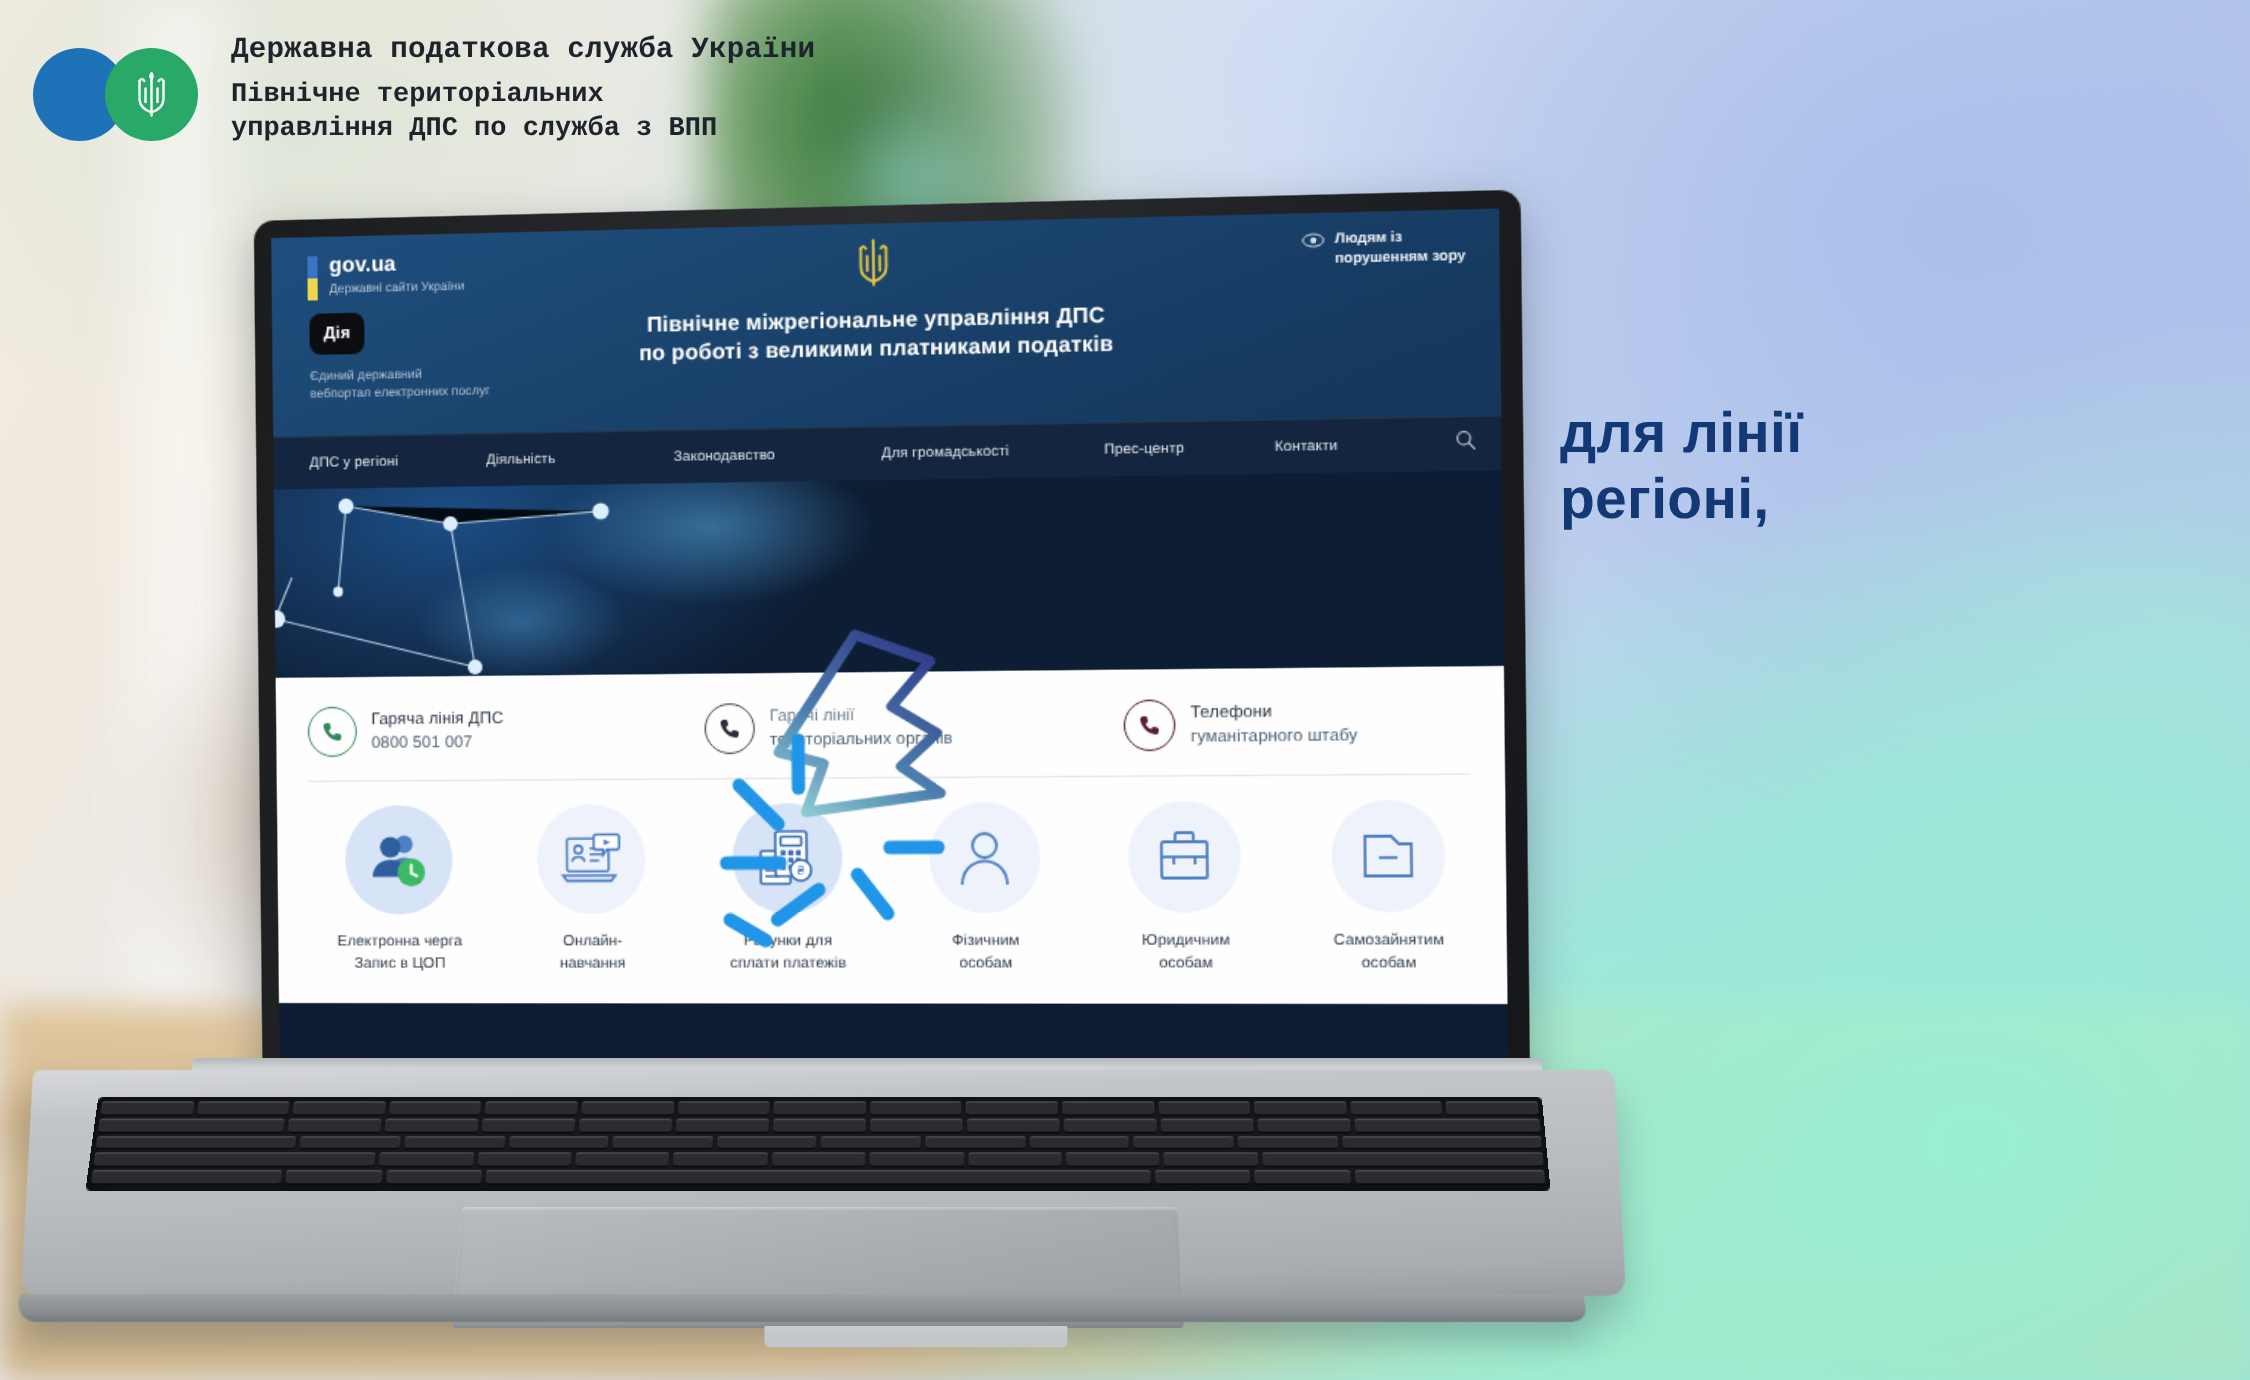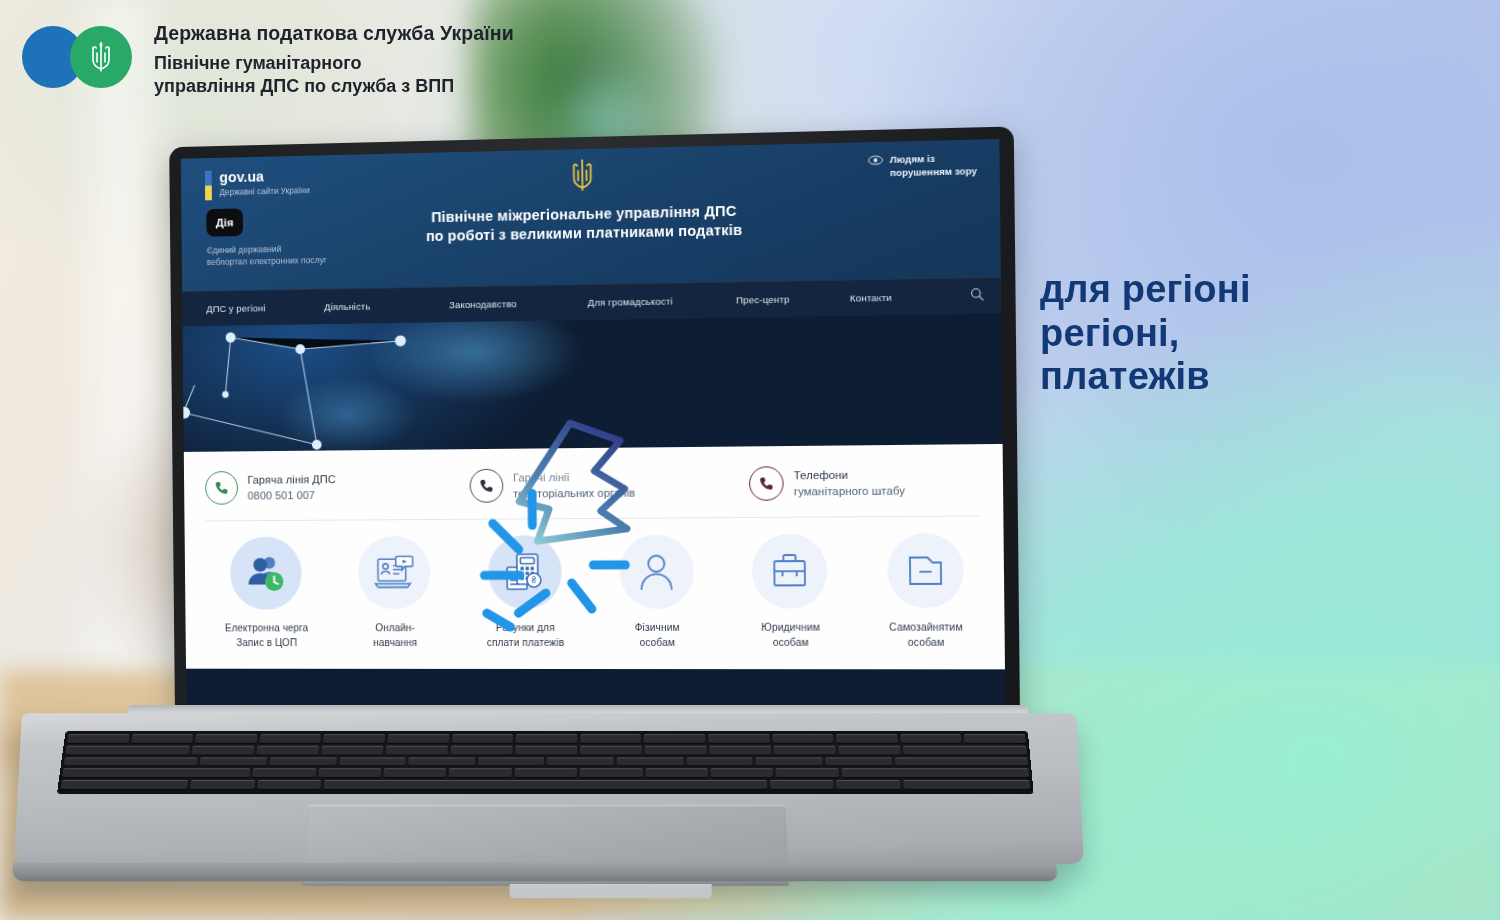--- a/index.html
+++ b/index.html
@@ -64,21 +64,21 @@
     background: linear-gradient(90deg, rgba(255,255,255,.0), rgba(255,255,255,.55), rgba(255,255,255,.0));
     filter: blur(12px);
   }
   .bg-chairblur {
     position: absolute; left: 80px; top: 400px; width: 260px; height: 300px;
     background: radial-gradient(ellipse at 50% 50%, rgba(176,150,122,.5) 0%, rgba(176,150,122,0) 72%);
     filter: blur(16px);
   }
 
   
-  #brand { position: absolute; left: 0; top: 0; padding: 14px 0 0 22px; display: flex; align-items: center; }
+  #brand { position: absolute; left: 0; top: 0; padding: 14px 0 0 22px; display: flex; align-items: flex-end; font-family: Liberation Mono, monospace; }
   .brand-circles { position: relative; width: 132px; height: 72px; flex: none; }
   .circ {
     position: absolute; top: 6px; width: 62px; height: 62px; border-radius: 50%;
   }
   .circ-blue { left: 0; background: #1e72b8; }
   .circ-green { left: 48px; background: #28a967; display: flex; align-items: center; justify-content: center; }
   .trident { display: block; }
   .brand-text { padding-top: 8px; }
   .brand-l1 { font-size: 19.5px; font-weight: bold; color: #1d242c; letter-spacing: .1px; line-height: 1.2; }
   .brand-l2 { font-size: 18px; font-weight: bold; color: #1d242c; line-height: 1.28; margin-top: 7px; }
@@ -269,21 +269,21 @@
           <path d="M5 8 Q6.6 5.5 8.2 8"></path>
           <path d="M21 8 Q19.4 5.5 17.8 8"></path>
           <path d="M13 3 Q11.6 5 13 6.6 Q14.4 5 13 3"></path>
         </g>
       </svg>
     </div>
   </div>
   <div class="brand-text">
     <div class="brand-l1">Державна податкова служба України</div>
     <div class="brand-l2">
-      <div>Північне гуманітарного</div>
+      <div>Північне територіальних</div>
       <div>управління ДПС по служба з ВПП</div>
     </div>
   </div>
 </div>
 
 <div id="laptop">
 
   <div class="lid">
     <div class="lid-inner">
       <div class="site">
@@ -637,17 +637,16 @@
       </div>
     </div>
     <div class="trackpad"></div>
     <div class="notch"></div>
   </div>
   <div class="base-edge"></div>
 </div>
 
 <div id="promo">
   <div class="promo-body">
-    <div>для регіоні</div>
+    <div>для лінії</div>
     <div>регіоні,</div>
-    <div>платежів</div>
   </div>
 </div>
 
 </body></html>

